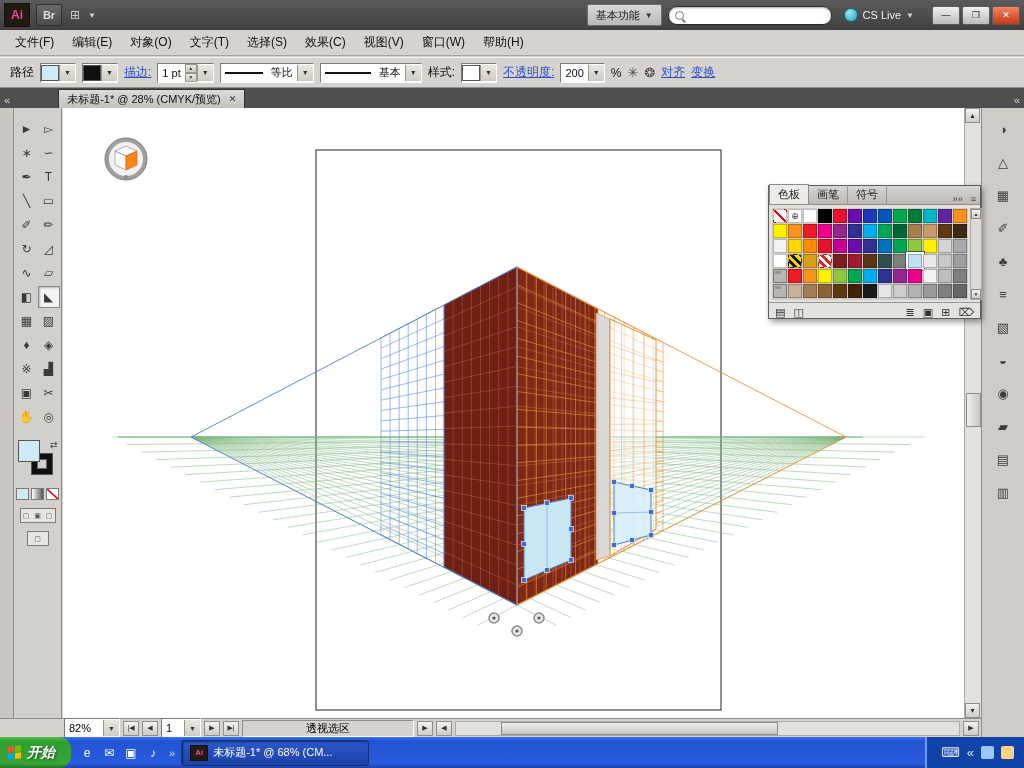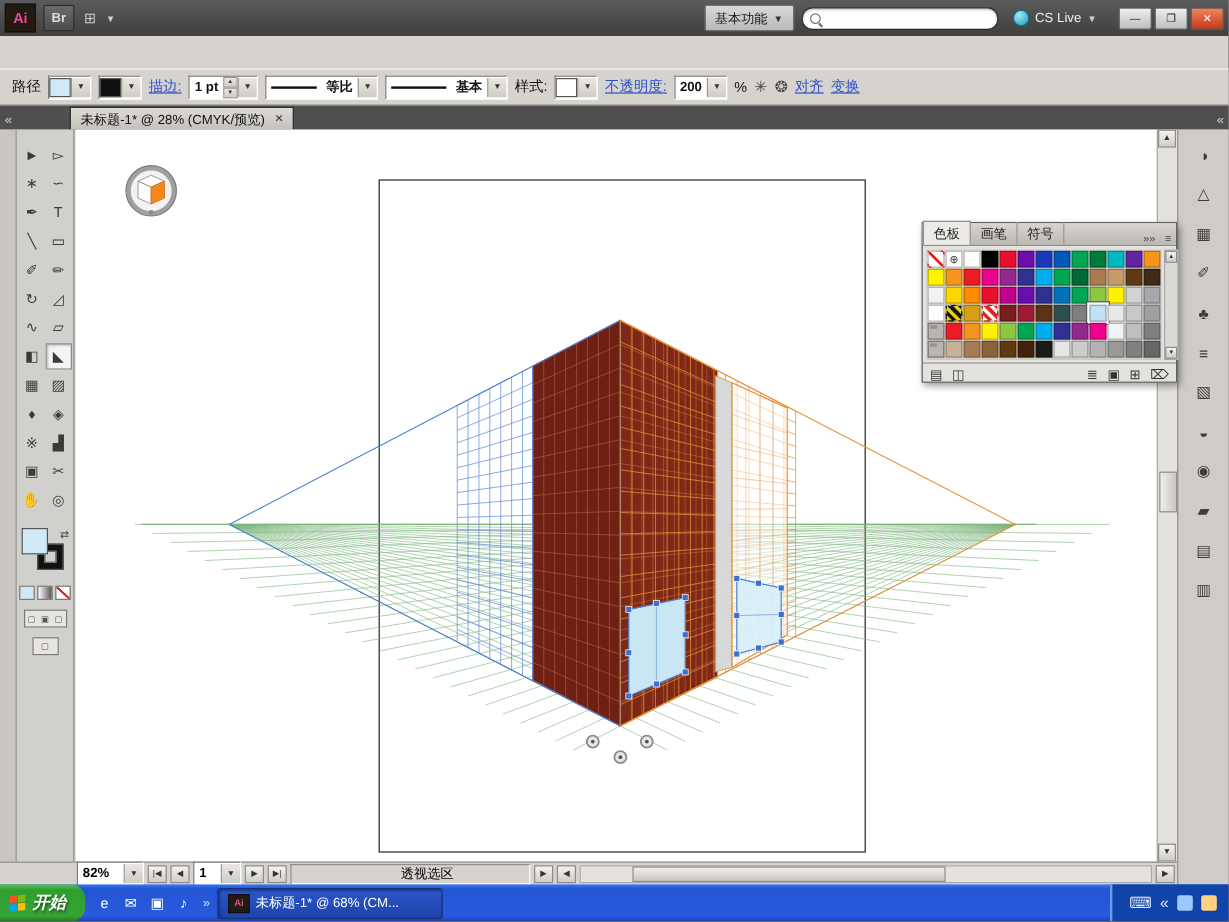--- a/index.html
+++ b/index.html
@@ -32,21 +32,21 @@
   .menubar{position:absolute;left:0;top:30px;width:1024px;height:26px;background:#d6d3ce;border-bottom:1px solid #a8a49c;
     display:flex;align-items:center;padding:0 6px;box-sizing:border-box;}
   .menu-item{font-size:12px;color:#111;padding:3px 9px;}
   
   .controlbar{position:absolute;left:0;top:57px;width:1024px;height:31px;background:#d6d3ce;
     border-top:1px solid #f4f2ee;border-bottom:1px solid #8f8d89;display:flex;align-items:center;gap:6px;padding:0 10px;box-sizing:border-box;font-size:12px;color:#111;}
   .cb-label{white-space:nowrap;}
   .bluelink{color:#2b50c8;text-decoration:underline;white-space:nowrap;}
   .combo{display:inline-flex;align-items:center;height:18px;background:#fff;
     border:1px solid;border-color:#7d7a74 #fdfdfd #fdfdfd #7d7a74;font-size:11px;}
-  .combo .val{padding:0 4px;min-width:14px;font-weight:bold;}
+  .combo .val{padding:0 4px;min-width:14px;}
   .combo .db{width:15px;height:16px;background:linear-gradient(#e9e7e2,#cfccc5);border-left:1px solid #9a978f;
     display:flex;align-items:center;justify-content:center;font-size:7px;color:#333;}
   .swchip{width:16px;height:14px;border:1px solid #555;display:inline-block;}
   .spin{display:inline-flex;flex-direction:column;width:12px;height:18px;}
   .spin span{flex:1;background:linear-gradient(#e9e7e2,#cfccc5);border:1px solid #9a978f;font-size:5px;line-height:7px;text-align:center;color:#333;}
   .cb-ic{font-size:13px;color:#444;}
   
   .tabstrip{position:absolute;left:0;top:88px;width:1024px;height:20px;background:#4f4f4f;display:flex;align-items:flex-end;}
   .collapse-ic{color:#d8d8d8;font-size:11px;padding:2px 4px;}
   .doc-tab{margin-left:44px;height:18px;background:linear-gradient(#dddbd7,#c4c1bc);border:1px solid #2f2f2f;border-bottom:none;
@@ -76,21 +76,21 @@
   
   .vscroll{position:absolute;left:964px;top:108px;width:17px;height:610px;background:#e3e1dd;border-left:1px solid #aaa;box-sizing:border-box;}
   .sbtn{width:15px;height:15px;background:linear-gradient(#f3f2f0,#cfccc5);border:1px solid #8f8d89;font-size:7px;color:#333;
     display:flex;align-items:center;justify-content:center;box-sizing:border-box;}
   .vthumb{position:absolute;left:1px;top:285px;width:15px;height:34px;background:linear-gradient(90deg,#f0efec,#c9c6c0);border:1px solid #8f8d89;box-sizing:border-box;}
   .vscroll .up{position:absolute;top:0;left:0;} .vscroll .down{position:absolute;bottom:0;left:0;}
   
   .statusrow{position:absolute;left:0;top:718px;width:981px;height:19px;background:#d6d3ce;border-top:1px solid #8f8d89;
     display:flex;align-items:center;gap:3px;padding:0 2px 0 64px;box-sizing:border-box;font-size:11px;}
   .statusbox{width:170px;height:15px;background:#d6d3ce;border:1px solid;border-color:#8f8d89 #fff #fff #8f8d89;
-    display:flex;align-items:center;justify-content:center;font-size:11px;padding-left:28px;}
+    display:flex;align-items:center;justify-content:center;font-size:11px;}
   .navbtn{width:16px;height:15px;background:linear-gradient(#f3f2f0,#cfccc5);border:1px solid #8f8d89;font-size:7px;color:#333;
     display:flex;align-items:center;justify-content:center;box-sizing:border-box;}
   .htrack{flex:1;height:15px;background:#e3e1dd;border:1px solid #aaa;position:relative;box-sizing:border-box;}
   .hthumb{position:absolute;left:9%;top:0;width:55%;height:13px;background:linear-gradient(#f0efec,#c9c6c0);border:1px solid #8f8d89;box-sizing:border-box;}
   
   .rightdock{position:absolute;left:981px;top:108px;width:43px;height:629px;background:#cfccc8;border-left:1px solid #8f8d89;box-sizing:border-box;
     display:flex;flex-direction:column;align-items:center;padding-top:8px;gap:7px;}
   .dockbtn{width:26px;height:24px;display:flex;align-items:center;justify-content:center;font-size:13px;color:#3d3d3d;
     border:1px solid transparent;border-radius:2px;}
   
@@ -159,20 +159,31 @@
       <span>CS Live</span>
       <span class="tb-caret">▼</span>
     </div>
     <div class="winbtns">
       <div class="winbtn">—</div>
       <div class="winbtn">❐</div>
       <div class="winbtn close">✕</div>
     </div>
   </div>
 
+  <div class="menubar" id="menubar">
+      <span class="menu-item">文件(F)</span>
+      <span class="menu-item">编辑(E)</span>
+      <span class="menu-item">对象(O)</span>
+      <span class="menu-item">文字(T)</span>
+      <span class="menu-item">选择(S)</span>
+      <span class="menu-item">效果(C)</span>
+      <span class="menu-item">视图(V)</span>
+      <span class="menu-item">窗口(W)</span>
+      <span class="menu-item">帮助(H)</span>
+    </div>
 
   <div class="controlbar">
     <span class="cb-label">路径</span>
     <span class="combo">
       <span class="swchip" style="background:#cfe9f7"></span>
       <span class="db">▼</span>
     </span>
     <span class="combo">
       <span class="swchip" style="background:#101010"></span>
       <span class="db">▼</span>

